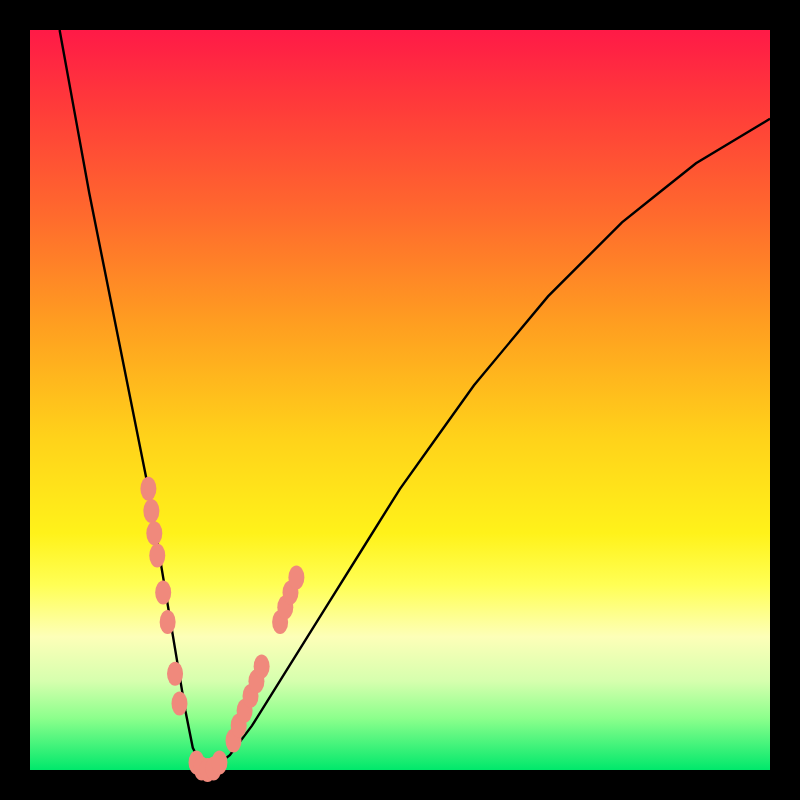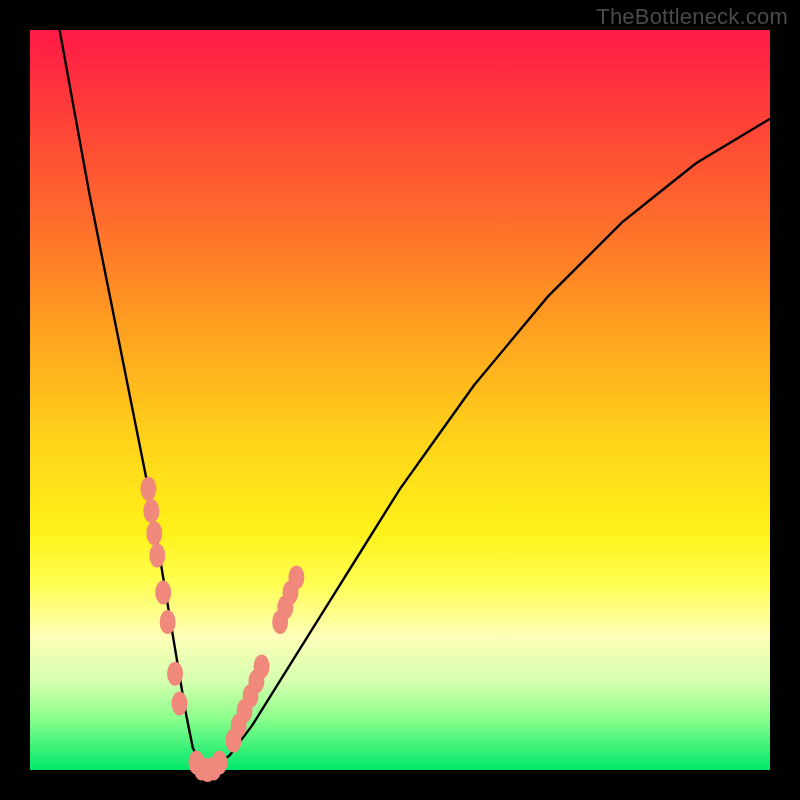--- a/index.html
+++ b/index.html
@@ -85,14 +85,13 @@
           <ellipse cx="220.52" cy="666.00" rx="8" ry="12" fill="#f0897c"></ellipse>
           <ellipse cx="226.44" cy="651.20" rx="8" ry="12" fill="#f0897c"></ellipse>
           <ellipse cx="231.62" cy="636.40" rx="8" ry="12" fill="#f0897c"></ellipse>
           <ellipse cx="250.12" cy="592.00" rx="8" ry="12" fill="#f0897c"></ellipse>
           <ellipse cx="255.30" cy="577.20" rx="8" ry="12" fill="#f0897c"></ellipse>
           <ellipse cx="260.48" cy="562.40" rx="8" ry="12" fill="#f0897c"></ellipse>
           <ellipse cx="266.40" cy="547.60" rx="8" ry="12" fill="#f0897c"></ellipse>
         </g>
     </svg>
   </div>
-  <div class="watermark">TheBottleneck.com</div>
 </div>
 
 </body></html>

